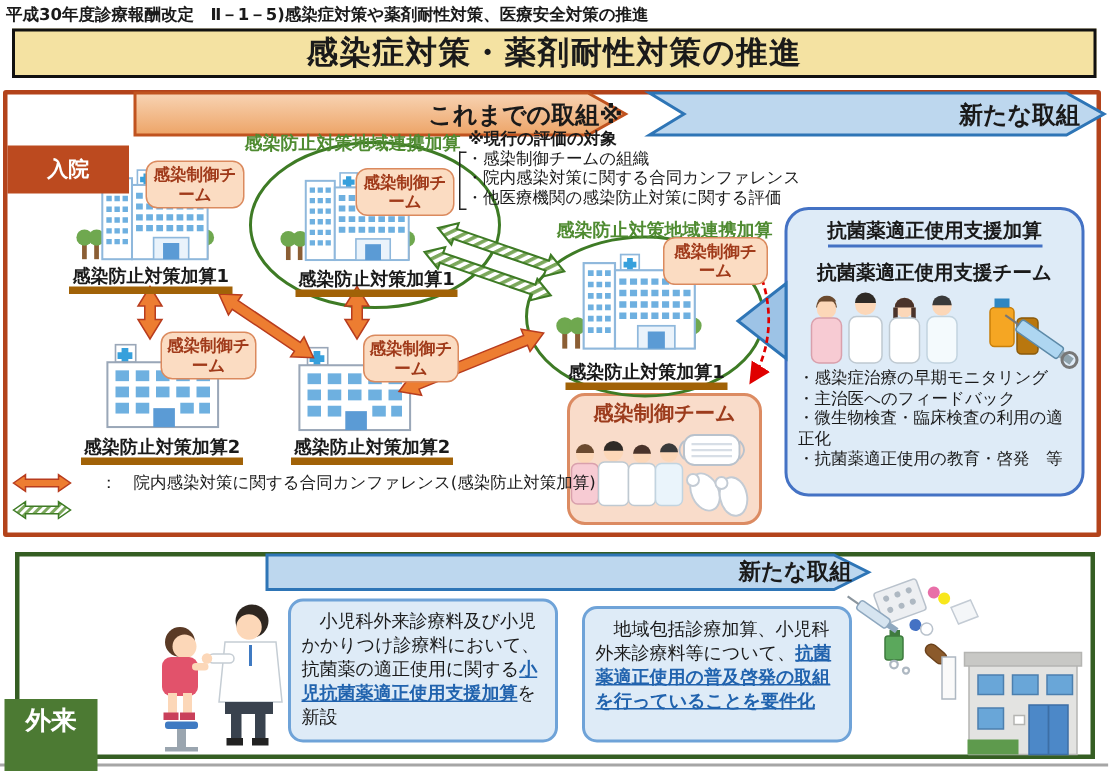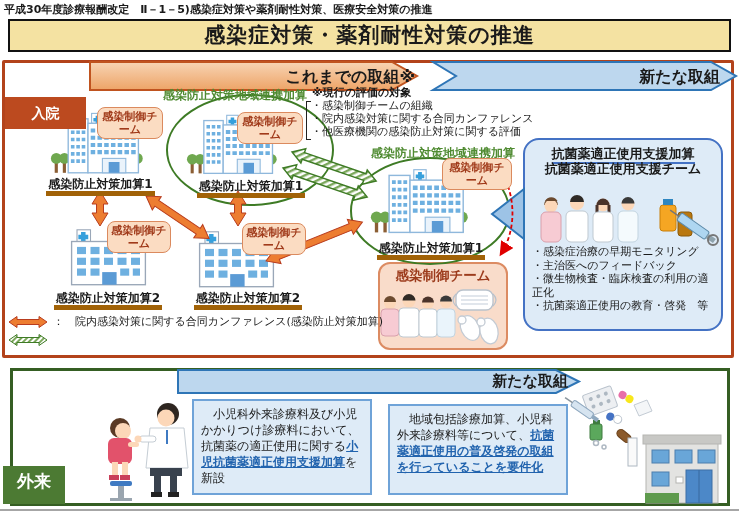--- a/index.html
+++ b/index.html
@@ -7,21 +7,21 @@
           font-family:"DejaVu Sans","Liberation Sans",sans-serif;color:#1a1a1a;}
   .abs{position:absolute;}
   .z1{z-index:1;} .z2{z-index:2;} .z3{z-index:3;}
   .supertitle{left:4px;top:2px;font-size:11px;font-weight:bold;white-space:nowrap;}
   .title-banner{left:8px;top:19px;width:719px;height:29px;background:#F4E2A2;border:2px solid #111;
                 text-align:center;font-size:21px;font-weight:bold;line-height:29px;letter-spacing:1px;}
   .sec-in{left:2px;top:60px;width:726px;height:292px;border:3px solid #B3431B;border-radius:2px;}
   .sec-out{left:10px;top:368px;width:714px;height:132px;border:3px solid #355E23;}
   .lbl-in{left:5px;top:61px;width:81px;height:32px;background:#BC4A1F;color:#ffffff;font-weight:bold;
           font-size:14px;text-align:center;line-height:32px;margin-top:36px;}
-  .lbl-out{left:3px;top:466px;width:62px;height:38px;background:#4C7A33;color:#fff;font-weight:bold;
+  .lbl-out{left:3px;top:466px;width:62px;height:48px;background:#4C7A33;color:#fff;font-weight:bold;
            font-size:17px;text-align:center;line-height:30px;}
   .banner-text{font-weight:bold;font-size:16px;text-align:right;line-height:26px;height:26px;}
   .t-prev{left:95px;top:64px;width:320px;}
   .t-newin{left:435px;top:64px;width:285px;}
   .t-newout{left:180px;top:369px;width:388px;font-size:15px;line-height:24px;height:24px;}
   .green-label{font-size:12px;font-weight:bold;color:#4F8B31;white-space:nowrap;}
   .g1{left:163px;top:87px;} .g2{left:371px;top:145px;}
   .eval-head{left:297px;top:85px;font-size:11px;font-weight:bold;white-space:nowrap;padding-left:15px;}
   .eval-items{left:311px;top:99px;font-size:11px;line-height:13px;white-space:nowrap;}
   .bracket{left:306px;top:101px;width:4px;height:37px;border-left:1.3px solid #222;
@@ -33,29 +33,29 @@
   .lb5{left:242px;top:223px;width:58px;}
   .caption{font-size:12px;font-weight:bold;text-align:center;white-space:nowrap;}
   .caption span{border-bottom:5px solid #a16207;padding:0 2px;}
   .c1{left:38px;top:176px;width:125px;} .c2{left:186px;top:178px;width:130px;}
   .c3{left:366px;top:240px;width:130px;} .c4{left:43px;top:290px;width:130px;}
   .c5{left:183px;top:290px;width:130px;}
   .asp-box{left:523px;top:138px;width:200px;height:193px;background:#DEEBF7;border:2px solid #4472C4;
            border-radius:16px;box-sizing:border-box;}
   .asp-title{position:absolute;left:0;top:5px;width:100%;text-align:center;font-size:13px;font-weight:bold;}
   .asp-title span{border-bottom:2px solid #4472C4;padding-bottom:1px;}
-  .asp-team{position:absolute;left:0;top:20px;width:100%;text-align:center;font-size:13px;font-weight:bold;}
+  .asp-team{position:absolute;left:0;top:33px;width:100%;text-align:center;font-size:13px;font-weight:bold;}
   .asp-bullets{position:absolute;left:7px;top:105px;right:4px;font-size:11px;line-height:13.5px;}
   .ict-box{left:378px;top:262px;width:130px;height:88px;background:#F9DCCA;border:2px solid #DC8B62;
            border-radius:12px;box-sizing:border-box;}
   .ict-title{position:absolute;left:0;top:3px;width:100%;text-align:center;font-size:13.5px;
              font-weight:bold;color:#9C3B1C;}
-  .legend-row{display:flex;align-items:center;gap:5px;font-size:11px;white-space:nowrap;}
+  .legend-row{display:flex;align-items:center;gap:19px;font-size:11px;white-space:nowrap;}
   .lg1{left:8px;top:314px;} .lg2{left:8px;top:333px;}
-  .out-box{background:#DEEBF7;border:2px solid #6FA3D8;border-radius:0;box-sizing:border-box;
+  .out-box{background:#DEEBF7;border:2px solid #6FA3D8;border-radius:10px;box-sizing:border-box;
            padding:5px 7px;font-size:12px;line-height:16px;}
   .ob1{left:192px;top:399px;width:180px;height:96px;}
   .ob2{left:388px;top:404px;width:180px;height:91px;}
   .hl{color:#2163AE;font-weight:bold;text-decoration:underline;}
   .footer-line{left:0;top:509px;width:739px;height:2px;background:#A6A6A6;}
   svg.overlay{position:absolute;left:0;top:0;pointer-events:none;}
 </style>
 </head>
 <body>
 

